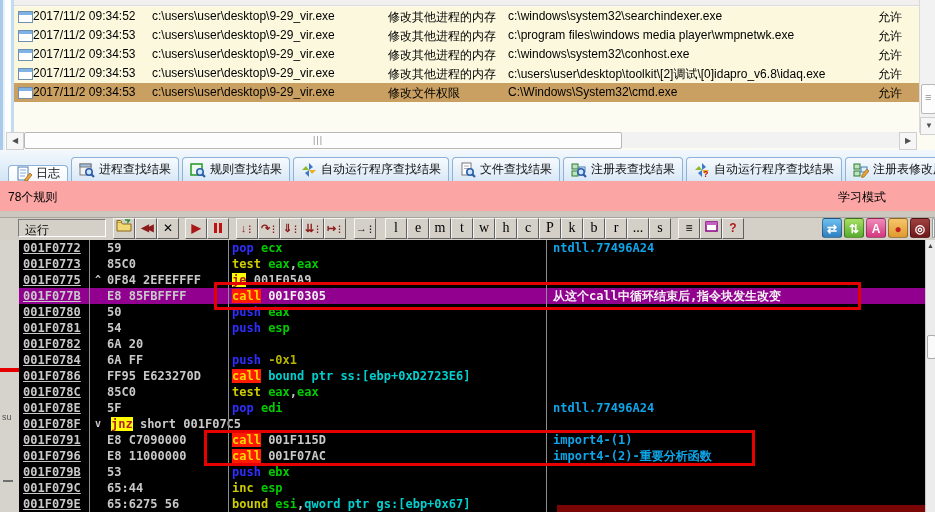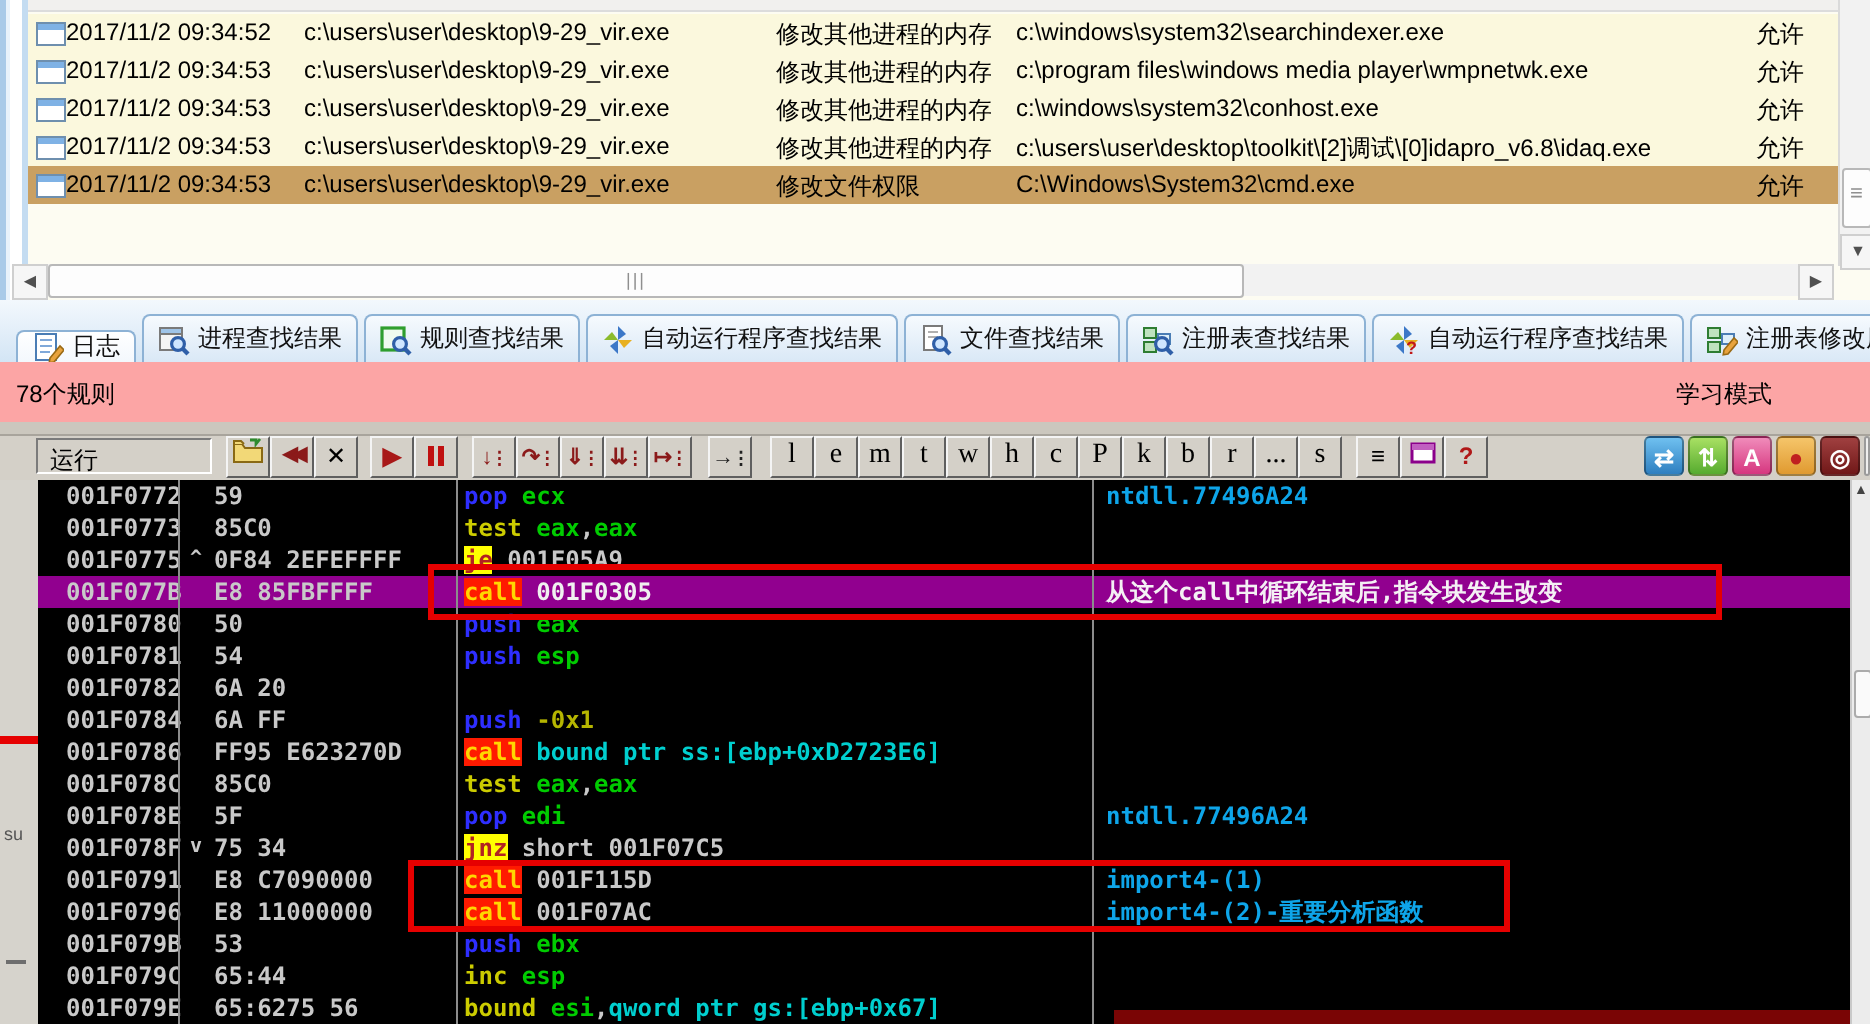--- a/index.html
+++ b/index.html
@@ -69,21 +69,21 @@
 
   
   .dbg-leftstrip{position:absolute;left:0;top:29px;width:19px;height:272px;background:#D6D3CC;border-right:1px solid #9A968E;}
   .frag-dash{position:absolute;left:3px;width:10px;height:2px;background:#6E6E6E;}
   .frag-text{position:absolute;left:2px;font-size:9px;color:#555;}
 
   
   .disasm{position:absolute;left:19px;top:29px;width:906px;height:272px;background:#000;font-family:"DejaVu Sans Mono",monospace;font-weight:bold;font-size:12px;}
   .drow{display:flex;height:16px;line-height:16px;white-space:pre;}
   .drow.hl{background:#91008F;}
-  .addr{width:70px;padding-left:14px;color:#C9C9C9;box-sizing:border-box;flex:0 0 70px;}
+  .addr{width:70px;padding-left:4px;color:#C9C9C9;box-sizing:border-box;flex:0 0 70px;text-decoration:underline;}
   .dir{width:18px;color:#C9C9C9;text-align:center;flex:0 0 18px;font-size:10px;}
   .bytes{width:121px;color:#C9C9C9;flex:0 0 121px;}
   .instr{width:319px;padding-left:4px;flex:0 0 319px;box-sizing:border-box;}
   .cmt{flex:1;padding-left:6px;color:#0ea5e9;overflow:hidden;}
   .drow.hl .cmt{color:#F4F0F4;}
   .tk-blue{color:#2E2EFF;}
   .tk-green{color:#00CC00;}
   .tk-yellow{color:#CCCC00;}
   .tk-num{color:#B5B500;}
   .tk-mem{color:#00CFCF;}
@@ -306,21 +306,21 @@
         <div class="drow"><span class="addr">001F0773</span><span class="dir"></span><span class="bytes">85C0</span><span class="instr"><span class="tk-yellow">test </span><span class="tk-green">eax</span><span class="tk-plain">,</span><span class="tk-green">eax</span></span><span class="cmt"></span></div>
         <div class="drow"><span class="addr">001F0775</span><span class="dir">^</span><span class="bytes">0F84 2EFEFFFF</span><span class="instr"><span class="tk-jump">je</span><span class="tk-plain"> 001F05A9</span></span><span class="cmt"></span></div>
         <div class="drow hl"><span class="addr">001F077B</span><span class="dir"></span><span class="bytes">E8 85FBFFFF</span><span class="instr"><span class="tk-call">call</span><span class="tk-plain"> 001F0305</span></span><span class="cmt">从这个call中循环结束后,指令块发生改变</span></div>
         <div class="drow"><span class="addr">001F0780</span><span class="dir"></span><span class="bytes">50</span><span class="instr"><span class="tk-blue">push </span><span class="tk-green">eax</span></span><span class="cmt"></span></div>
         <div class="drow"><span class="addr">001F0781</span><span class="dir"></span><span class="bytes">54</span><span class="instr"><span class="tk-blue">push </span><span class="tk-green">esp</span></span><span class="cmt"></span></div>
         <div class="drow"><span class="addr">001F0782</span><span class="dir"></span><span class="bytes">6A 20</span><span class="cmt"></span></div>
         <div class="drow"><span class="addr">001F0784</span><span class="dir"></span><span class="bytes">6A FF</span><span class="instr"><span class="tk-blue">push </span><span class="tk-num">-0x1</span></span><span class="cmt"></span></div>
         <div class="drow"><span class="addr">001F0786</span><span class="dir"></span><span class="bytes">FF95 E623270D</span><span class="instr"><span class="tk-call">call</span><span class="tk-mem"> bound ptr ss:[ebp+0xD2723E6]</span></span><span class="cmt"></span></div>
         <div class="drow"><span class="addr">001F078C</span><span class="dir"></span><span class="bytes">85C0</span><span class="instr"><span class="tk-yellow">test </span><span class="tk-green">eax</span><span class="tk-plain">,</span><span class="tk-green">eax</span></span><span class="cmt"></span></div>
         <div class="drow"><span class="addr">001F078E</span><span class="dir"></span><span class="bytes">5F</span><span class="instr"><span class="tk-blue">pop </span><span class="tk-green">edi</span></span><span class="cmt">ntdll.77496A24</span></div>
-        <div class="drow"><span class="addr">001F078F</span><span class="dir">v</span><span class="bytes">75 34</span><span class="instr"><span class="tk-jump">jnz</span><span class="tk-plain"> short 001F07C5</span></span><span class="cmt"></span></div>
+        <div class="drow"><span class="addr">001F078F</span><span class="dir">v</span><span class="instr"><span class="tk-jump">jnz</span><span class="tk-plain"> short 001F07C5</span></span><span class="cmt"></span></div>
         <div class="drow"><span class="addr">001F0791</span><span class="dir"></span><span class="bytes">E8 C7090000</span><span class="instr"><span class="tk-call">call</span><span class="tk-plain"> 001F115D</span></span><span class="cmt">import4-(1)</span></div>
         <div class="drow"><span class="addr">001F0796</span><span class="dir"></span><span class="bytes">E8 11000000</span><span class="instr"><span class="tk-call">call</span><span class="tk-plain"> 001F07AC</span></span><span class="cmt">import4-(2)-重要分析函数</span></div>
         <div class="drow"><span class="addr">001F079B</span><span class="dir"></span><span class="bytes">53</span><span class="instr"><span class="tk-blue">push </span><span class="tk-green">ebx</span></span><span class="cmt"></span></div>
         <div class="drow"><span class="addr">001F079C</span><span class="dir"></span><span class="bytes">65:44</span><span class="instr"><span class="tk-yellow">inc </span><span class="tk-green">esp</span></span><span class="cmt"></span></div>
         <div class="drow"><span class="addr">001F079E</span><span class="dir"></span><span class="bytes">65:6275 56</span><span class="instr"><span class="tk-yellow">bound </span><span class="tk-green">esi</span><span class="tk-plain">,</span><span class="tk-mem">qword ptr gs:[ebp+0x67]</span></span><span class="cmt"></span></div>
       </div>
     <div class="divline" style="left:89px"></div>
     <div class="divline" style="left:228px"></div>
     <div class="divline" style="left:546px"></div>
 

